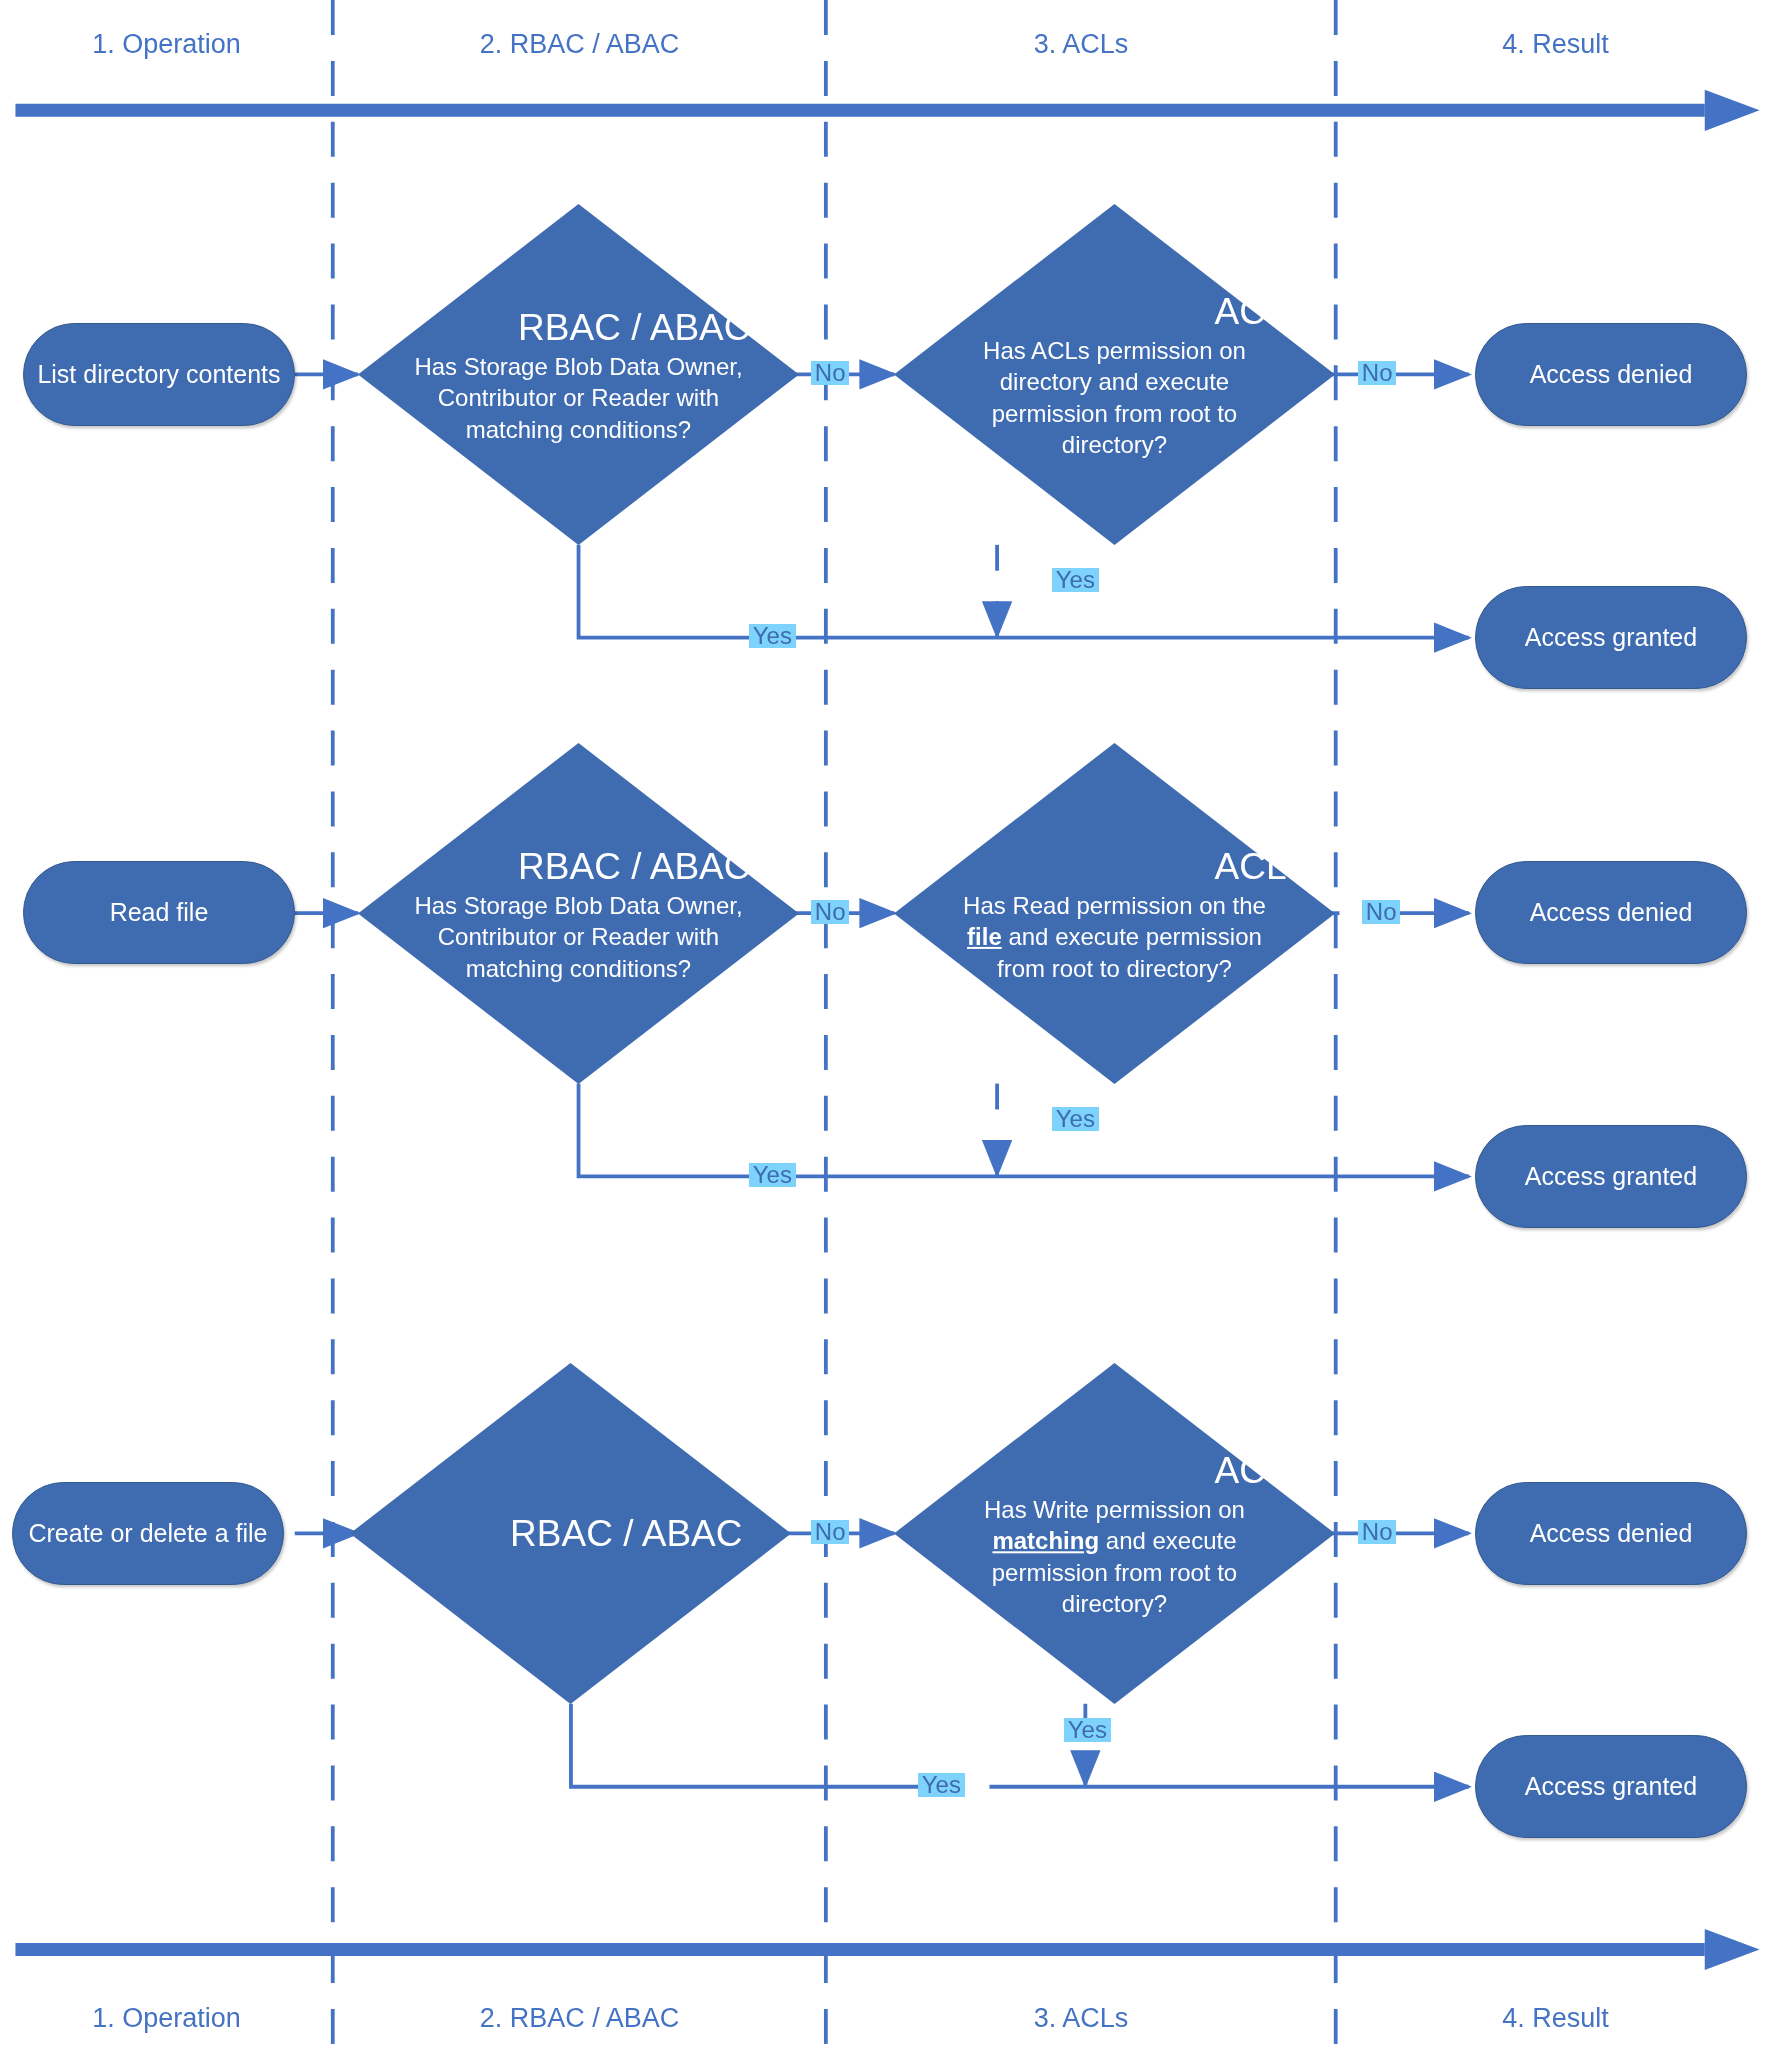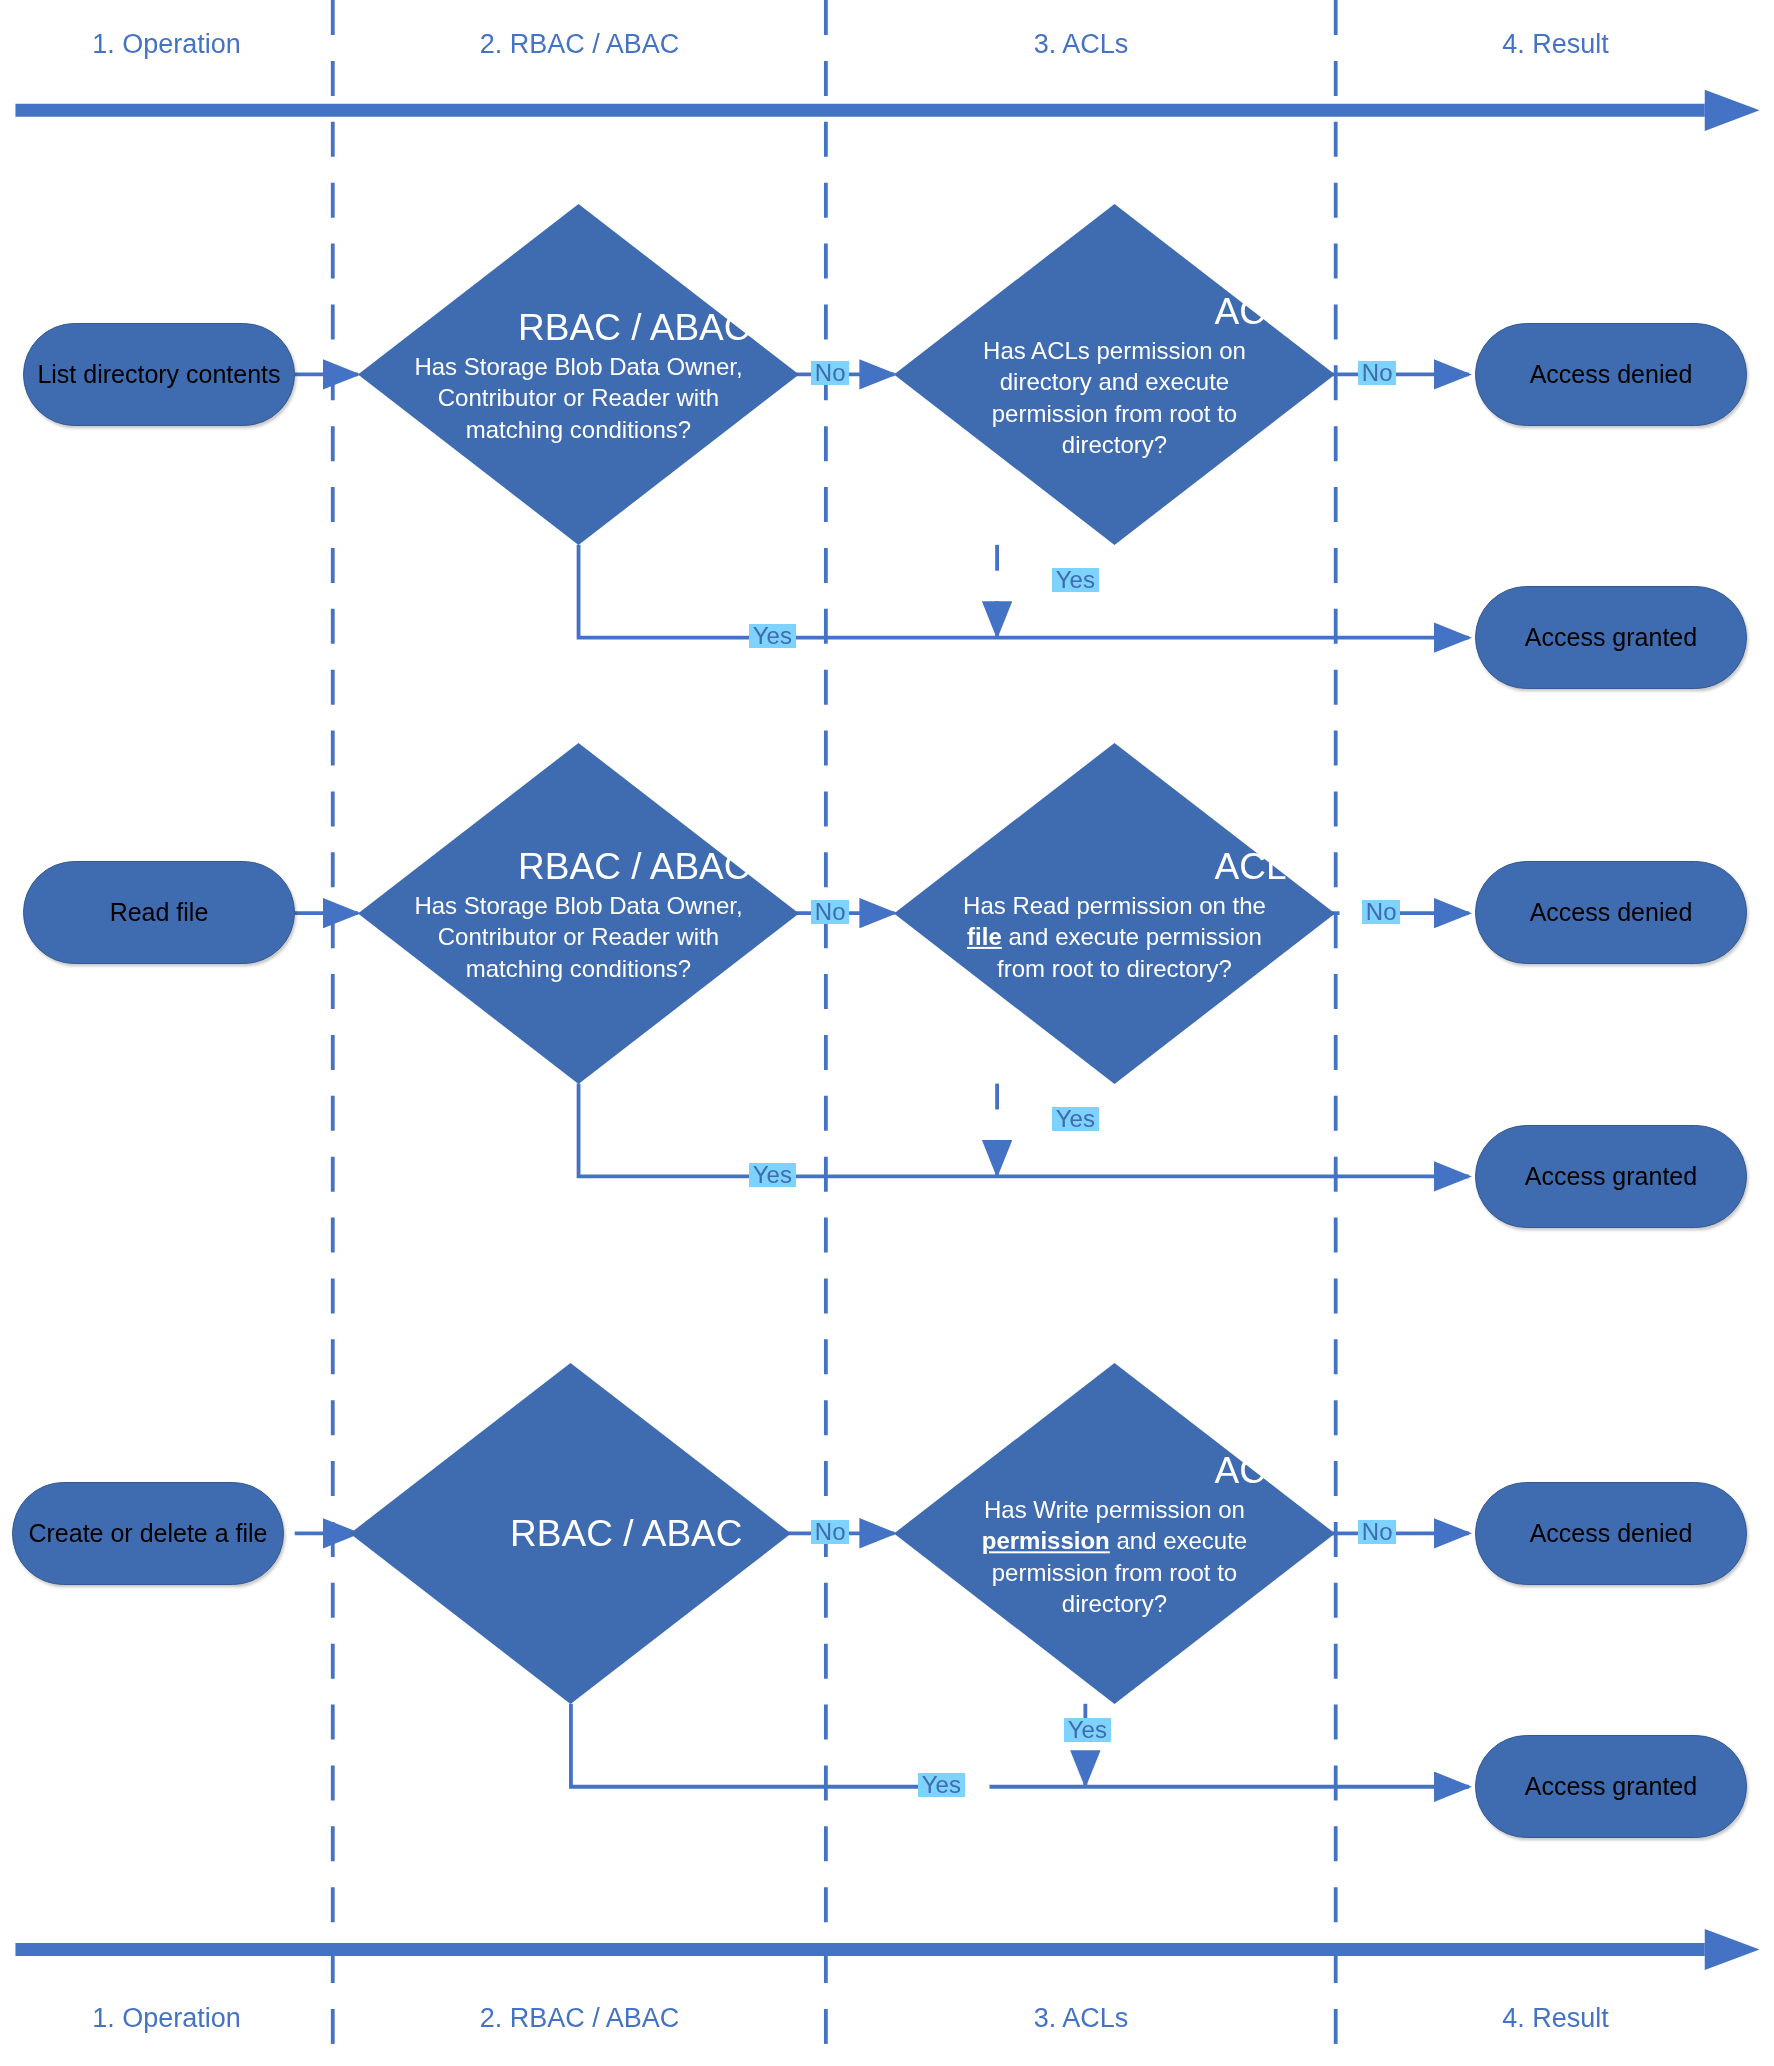--- a/index.html
+++ b/index.html
@@ -15,21 +15,21 @@
     white-space:nowrap;
     text-align:center;
   }
 
   .pill{
     position:absolute;
     background:#3F6BB0;
     border:1.5px solid #33598F;
     border-radius:55px;
     display:flex;align-items:center;justify-content:center;
-    color:#000000;
+    color:#ffffff;
     font-size:25px;
     text-align:center;
     box-sizing:border-box;
     line-height:1.15;
     box-shadow:1.5px 2.3px 3px rgba(0,0,0,0.22);
   }
 
   .diamond-wrap{position:absolute;}
   .diamond-shape{
     position:absolute;left:0;top:0;width:100%;height:100%;
@@ -189,21 +189,21 @@
   <div class="diamond-wrap" style="left:350px;top:1363px;width:441px;height:341px;">
     <div class="diamond-shape"></div>
     <div class="diamond-text">
       <span class="diamond-title">RBAC / ABAC</span>
     </div>
   </div>
 
   <div class="diamond-wrap" style="left:894px;top:1363px;width:441px;height:341px;">
     <div class="diamond-shape"></div>
     <div class="diamond-text">
-      <span class="diamond-title">ACL</span><span>Has Write permission on </span><span class="em-u">permission</span><span> and execute permission from root to directory?</span>
+      <span class="diamond-title">ACL</span><span>Has Write permission on </span><span class="em-u">matching</span><span> and execute permission from root to directory?</span>
     </div>
   </div>
 
   <div class="pill" style="left:1475px;top:1482px;width:272px;height:103px;">Access denied</div>
   <div class="pill" style="left:1475px;top:1735px;width:272px;height:103px;">Access granted</div>
 
   <div class="edge-label" style="left:811px;top:1520px;">No</div>
   <div class="edge-label" style="left:1358px;top:1520px;">No</div>
   <div class="edge-label" style="left:918px;top:1773px;">Yes</div>
   <div class="edge-label" style="left:1064px;top:1718px;">Yes</div>

